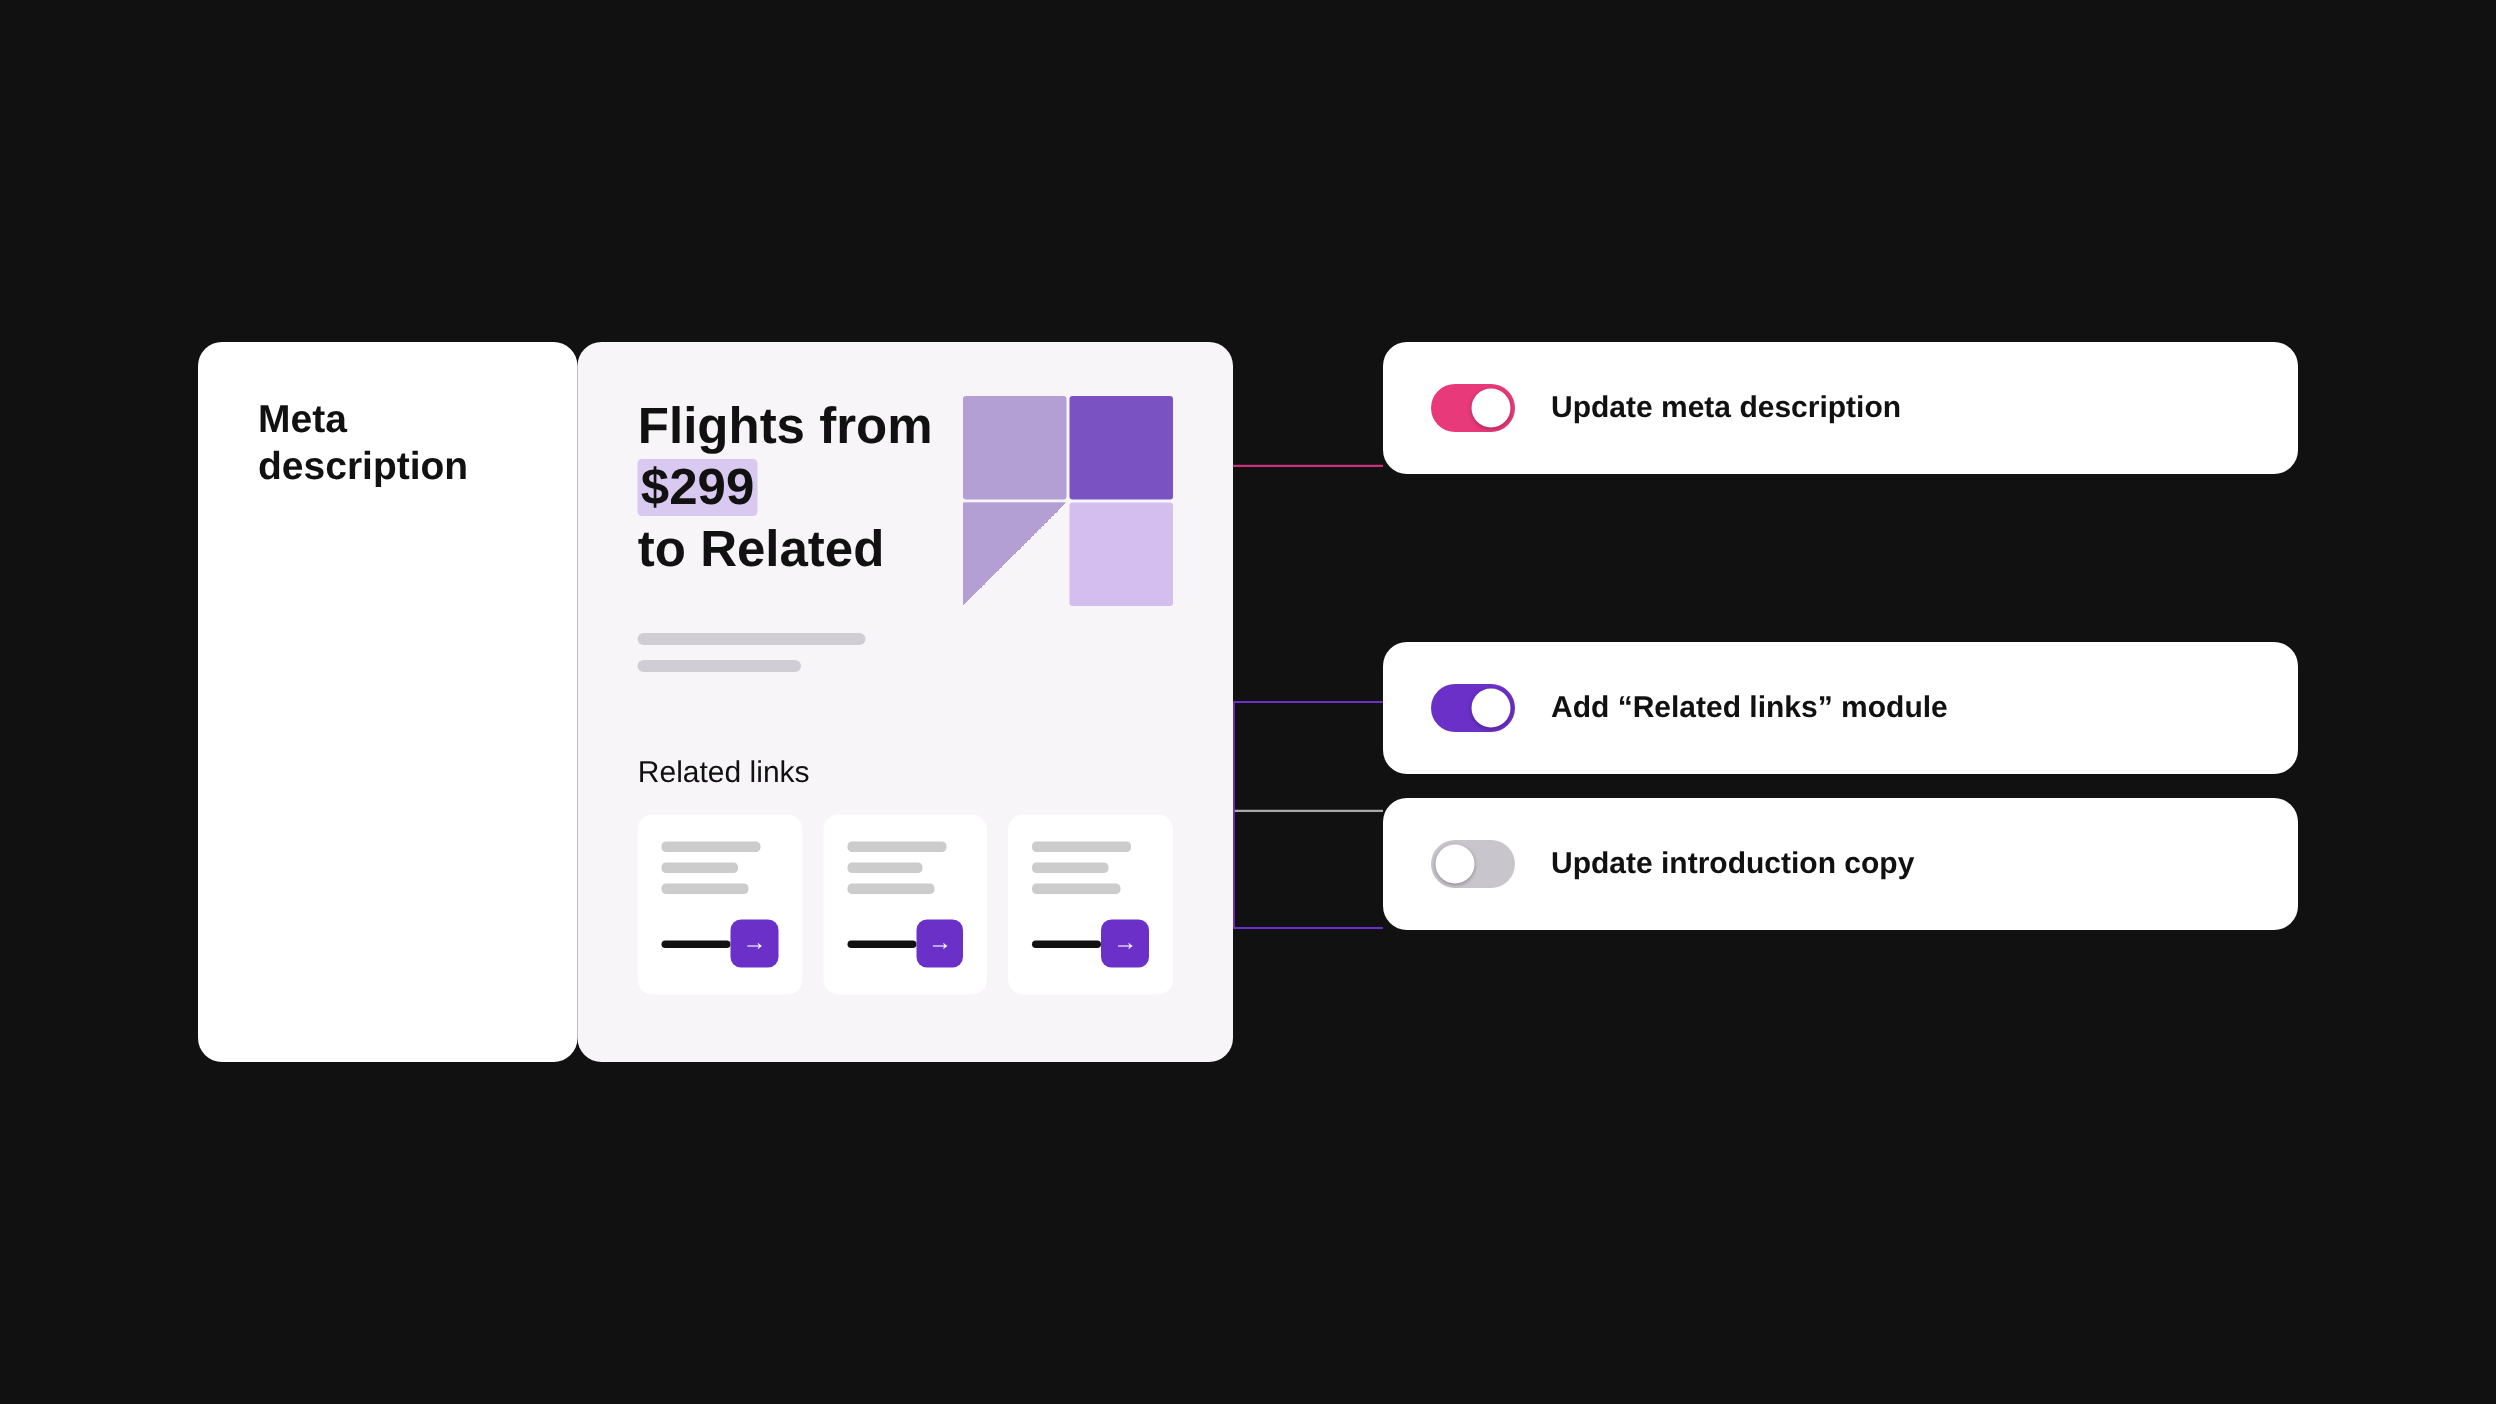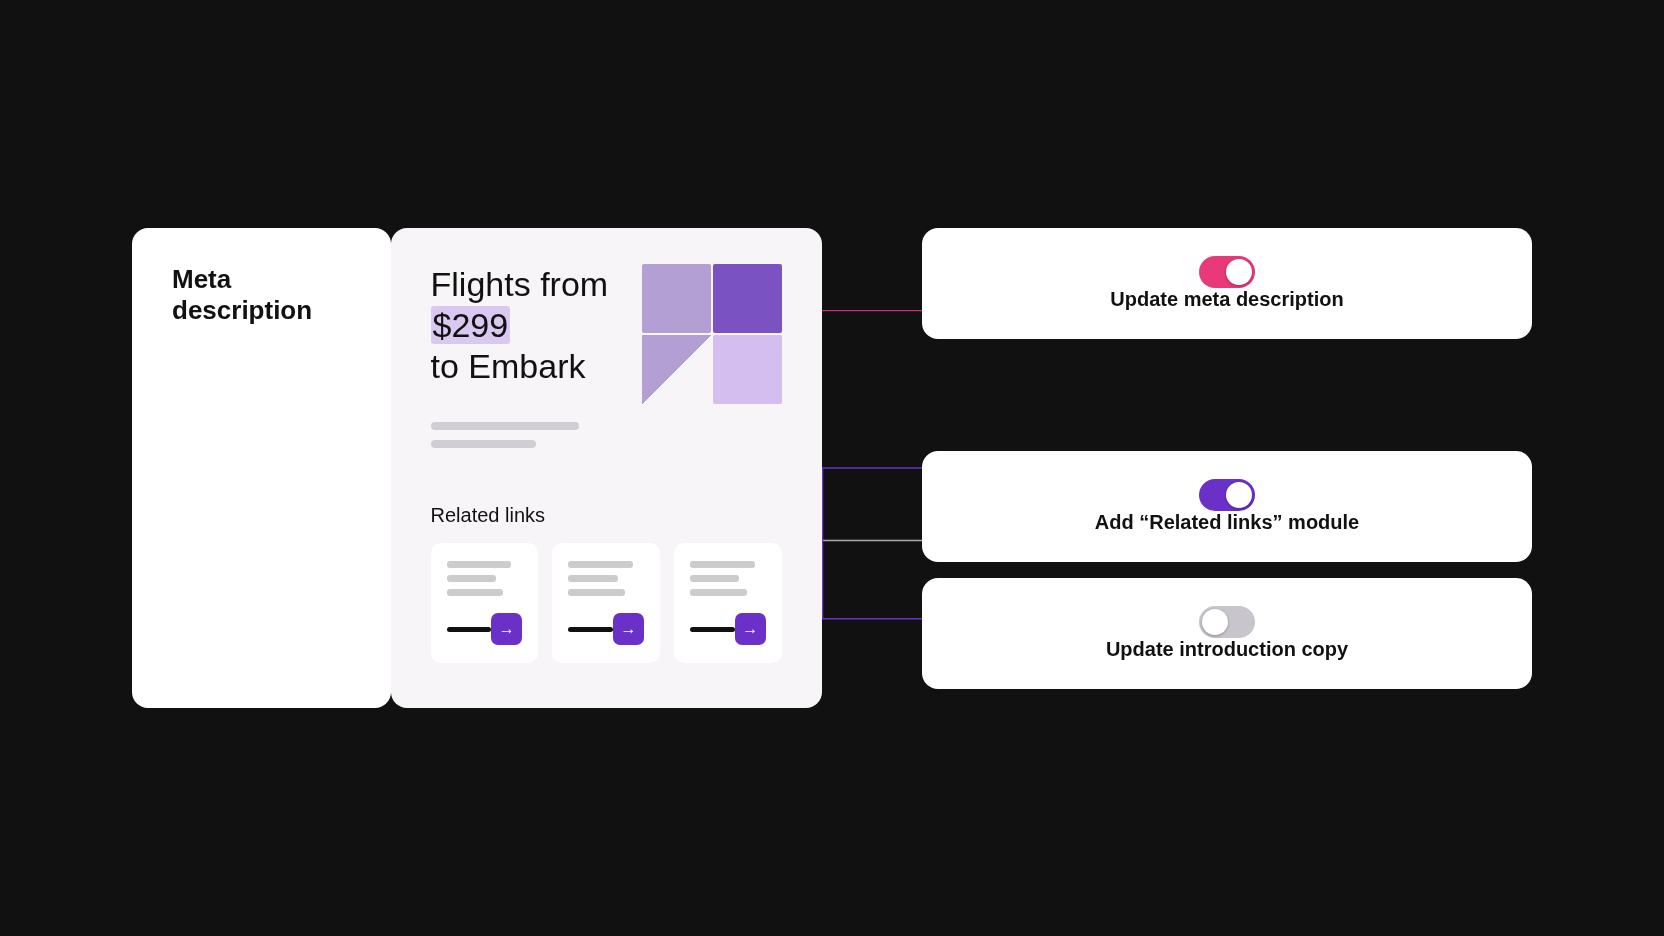--- a/index.html
+++ b/index.html
@@ -66,21 +66,21 @@
     .meta-highlight {
       background: #f4c6d4;
       font-weight: 700;
       color: #111;
       border-radius: 2px;
     }
 
     
     .page-heading {
       font-size: 34px;
-      font-weight: 400;
+      font-weight: 700;
       color: #111;
       line-height: 1.2;
       margin-bottom: 20px;
       position: relative;
       display: inline-block;
     }
 
     .page-heading .highlight {
       background: #d9c8f0;
       border-radius: 3px;
@@ -183,22 +183,23 @@
       flex-direction: column;
       gap: 16px;
       flex: 1;
     }
 
     .toggle-card {
       background: #fff;
       border-radius: 16px;
       padding: 28px 32px;
       display: flex;
-      flex-direction: column;
+      flex-direction: row;
       align-items: center;
+      gap: 24px;
       min-height: 88px;
     }
 
     .toggle-label {
       font-size: 20px;
       font-weight: 700;
       color: #111;
     }
 
     
@@ -297,21 +298,21 @@
     <div class="card card-meta">
       <div class="meta-title">Meta description</div>
     </div>
 
     <div class="card card-page">
       <div class="page-card-top">
         <div>
           <div class="page-heading">
             <span>Flights from <span class="highlight">$299</span></span>
             <br>
-            <span>to Embark</span>
+            <span>to Related</span>
           </div>
           <div class="skeleton-lines">
             <div class="skeleton-line long"></div>
             <div class="skeleton-line medium"></div>
           </div>
         </div>
 
         <div class="mosaic-grid">
           <div class="m-cell m-tl"></div>
           <div class="m-cell m-tr"></div>

